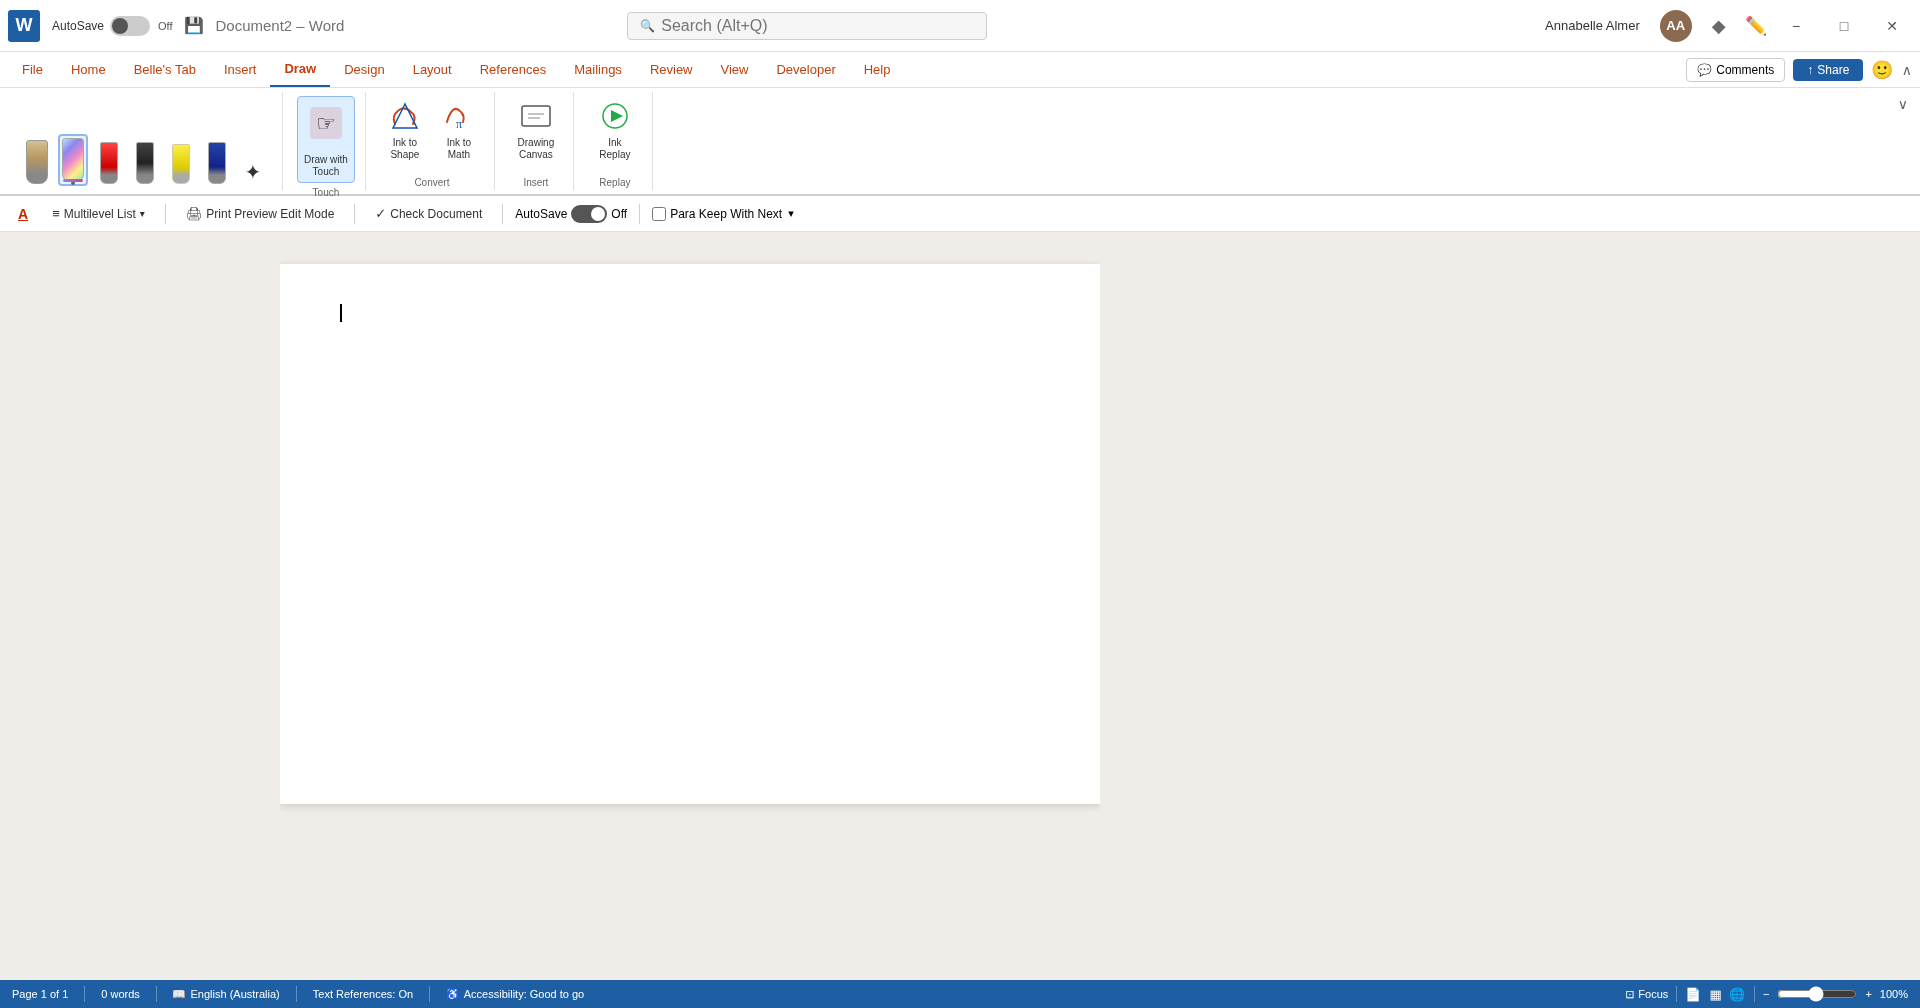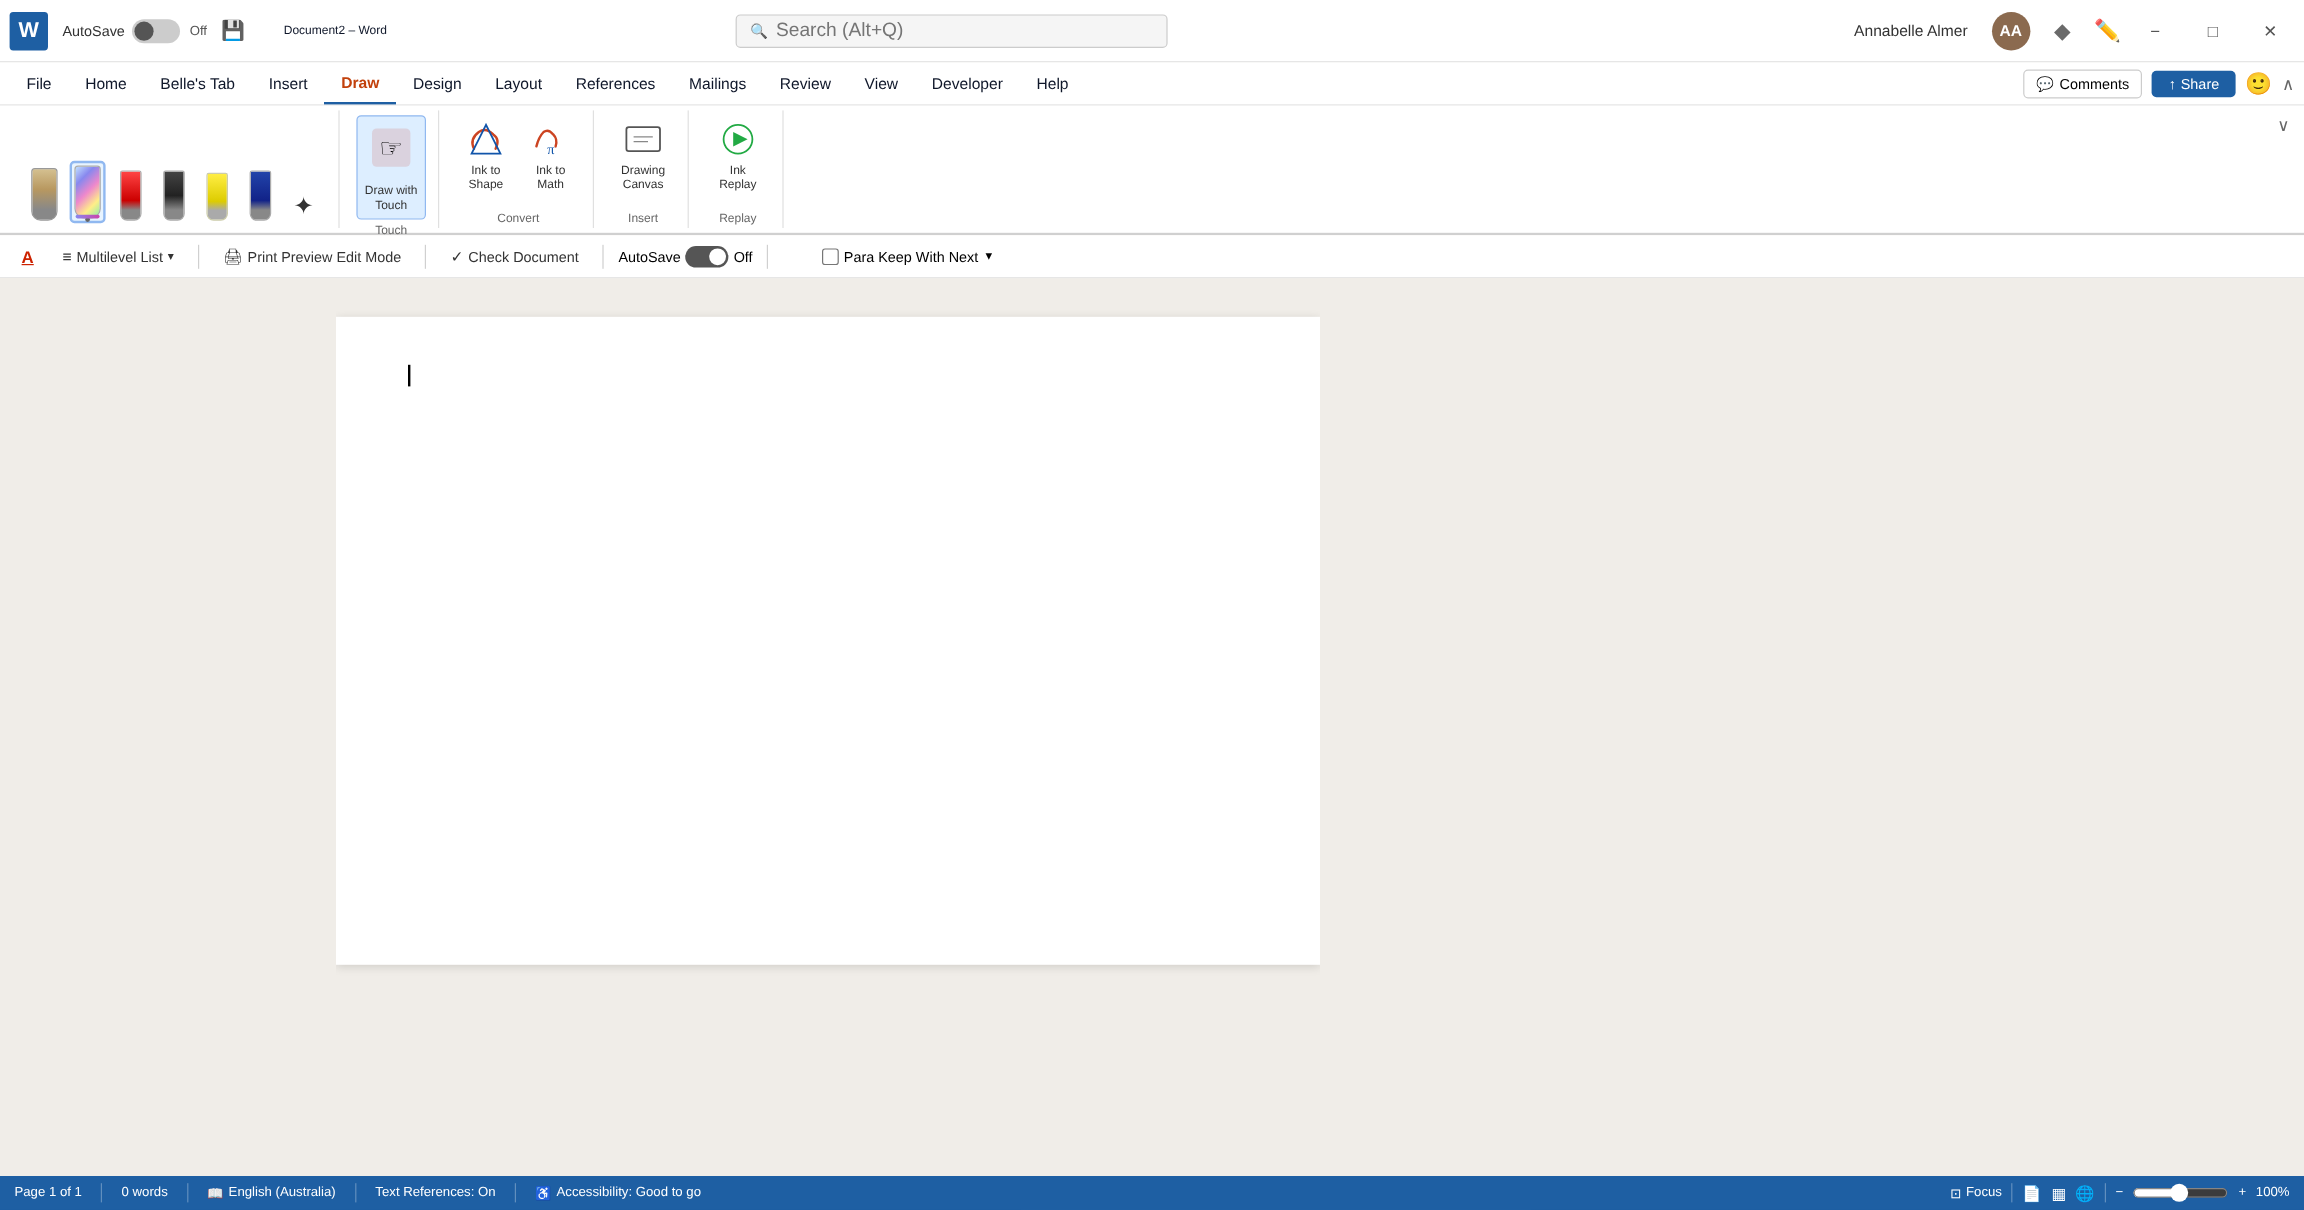--- a/index.html
+++ b/index.html
@@ -20,21 +20,21 @@
     #autosave-label { font-size: 12px; color: #333; }
     .toggle-switch {
       display: inline-flex; align-items: center; background: #ccc;
       border-radius: 10px; width: 40px; height: 20px; padding: 2px; cursor: pointer;
     }
     .toggle-switch .knob {
       width: 16px; height: 16px; border-radius: 50%; background: #555;
     }
     .toggle-off-label { font-size: 11px; color: #555; margin-left: 2px; }
     #save-icon { font-size: 16px; color: #555; cursor: pointer; margin-left: 4px; }
-    #doc-title { font-size: 10px; color: #0f172a; margin-left: 24px; }
+    #doc-title { font-size: 15px; color: #737373; margin-left: 3px; }
     #search-box {
       margin-left: auto; margin-right: auto;
       display: flex; align-items: center;
       border: 1px solid #ccc; border-radius: 4px;
       background: #f5f5f5; padding: 4px 12px; width: 360px; gap: 6px;
     }
     #search-box input {
       border: none; background: transparent; outline: none; font-size: 16px; width: 280px; color: #555;
     }
     #user-area { display: flex; align-items: center; gap: 20px; margin-left: auto; }
@@ -49,21 +49,21 @@
       width: 40px; height: 32px; display: flex; align-items: center; justify-content: center;
       cursor: pointer; font-size: 14px; color: #555;
     }
 
     
     #ribbon-tabs {
       display: flex; align-items: center; height: 36px;
       background: #fff; padding: 0 8px; border-bottom: 1px solid #e0e0e0;
     }
     .tab-item {
-      padding: 6px 14px; font-size: 13px; color: #0f172a; cursor: pointer;
+      padding: 6px 14px; font-size: 13px; color: #c2410c; cursor: pointer;
       height: 100%; display: flex; align-items: center;
     }
     .tab-item.active { color: #c2410c; border-bottom: 2px solid #1e5fa3; font-weight: 600; }
     #comments-btn {
       margin-left: auto; border: 1px solid #ccc; border-radius: 4px;
       padding: 4px 10px; font-size: 12px; cursor: pointer; display: flex; align-items: center; gap: 4px;
       background: white;
     }
     #share-btn {
       background: #1e5fa3; color: white; border-radius: 4px;
@@ -104,21 +104,21 @@
       font-size: 12px; color: #333; cursor: pointer; border-radius: 3px;
     }
     .sec-sep { width: 1px; height: 20px; background: #d0d0d0; margin: 0 4px; }
     .autosave-sec { display: flex; align-items: center; gap: 4px; }
     .toggle-sm {
       display: inline-flex; align-items: center; background: #555;
       border-radius: 10px; width: 36px; height: 18px; padding: 2px; cursor: pointer;
       justify-content: flex-end;
     }
     .toggle-sm .knob { width: 14px; height: 14px; border-radius: 50%; background: white; }
-    .para-keep { display: flex; gap: 4px; margin-left: 33px; }
+    .para-keep { display: flex; gap: 4px; }
 
     
     #doc-area {
       display: flex; flex: 1; height: calc(1008px - 52px - 36px - 108px - 36px - 28px);
       background: #f0ede8; overflow: hidden;
     }
     #doc-left-margin { width: 280px; background: #f0ede8; }
     #doc-page {
       width: 930px; background: white; margin: 16px auto;
       box-shadow: 0 2px 8px rgba(0,0,0,0.15); min-height: 600px;

